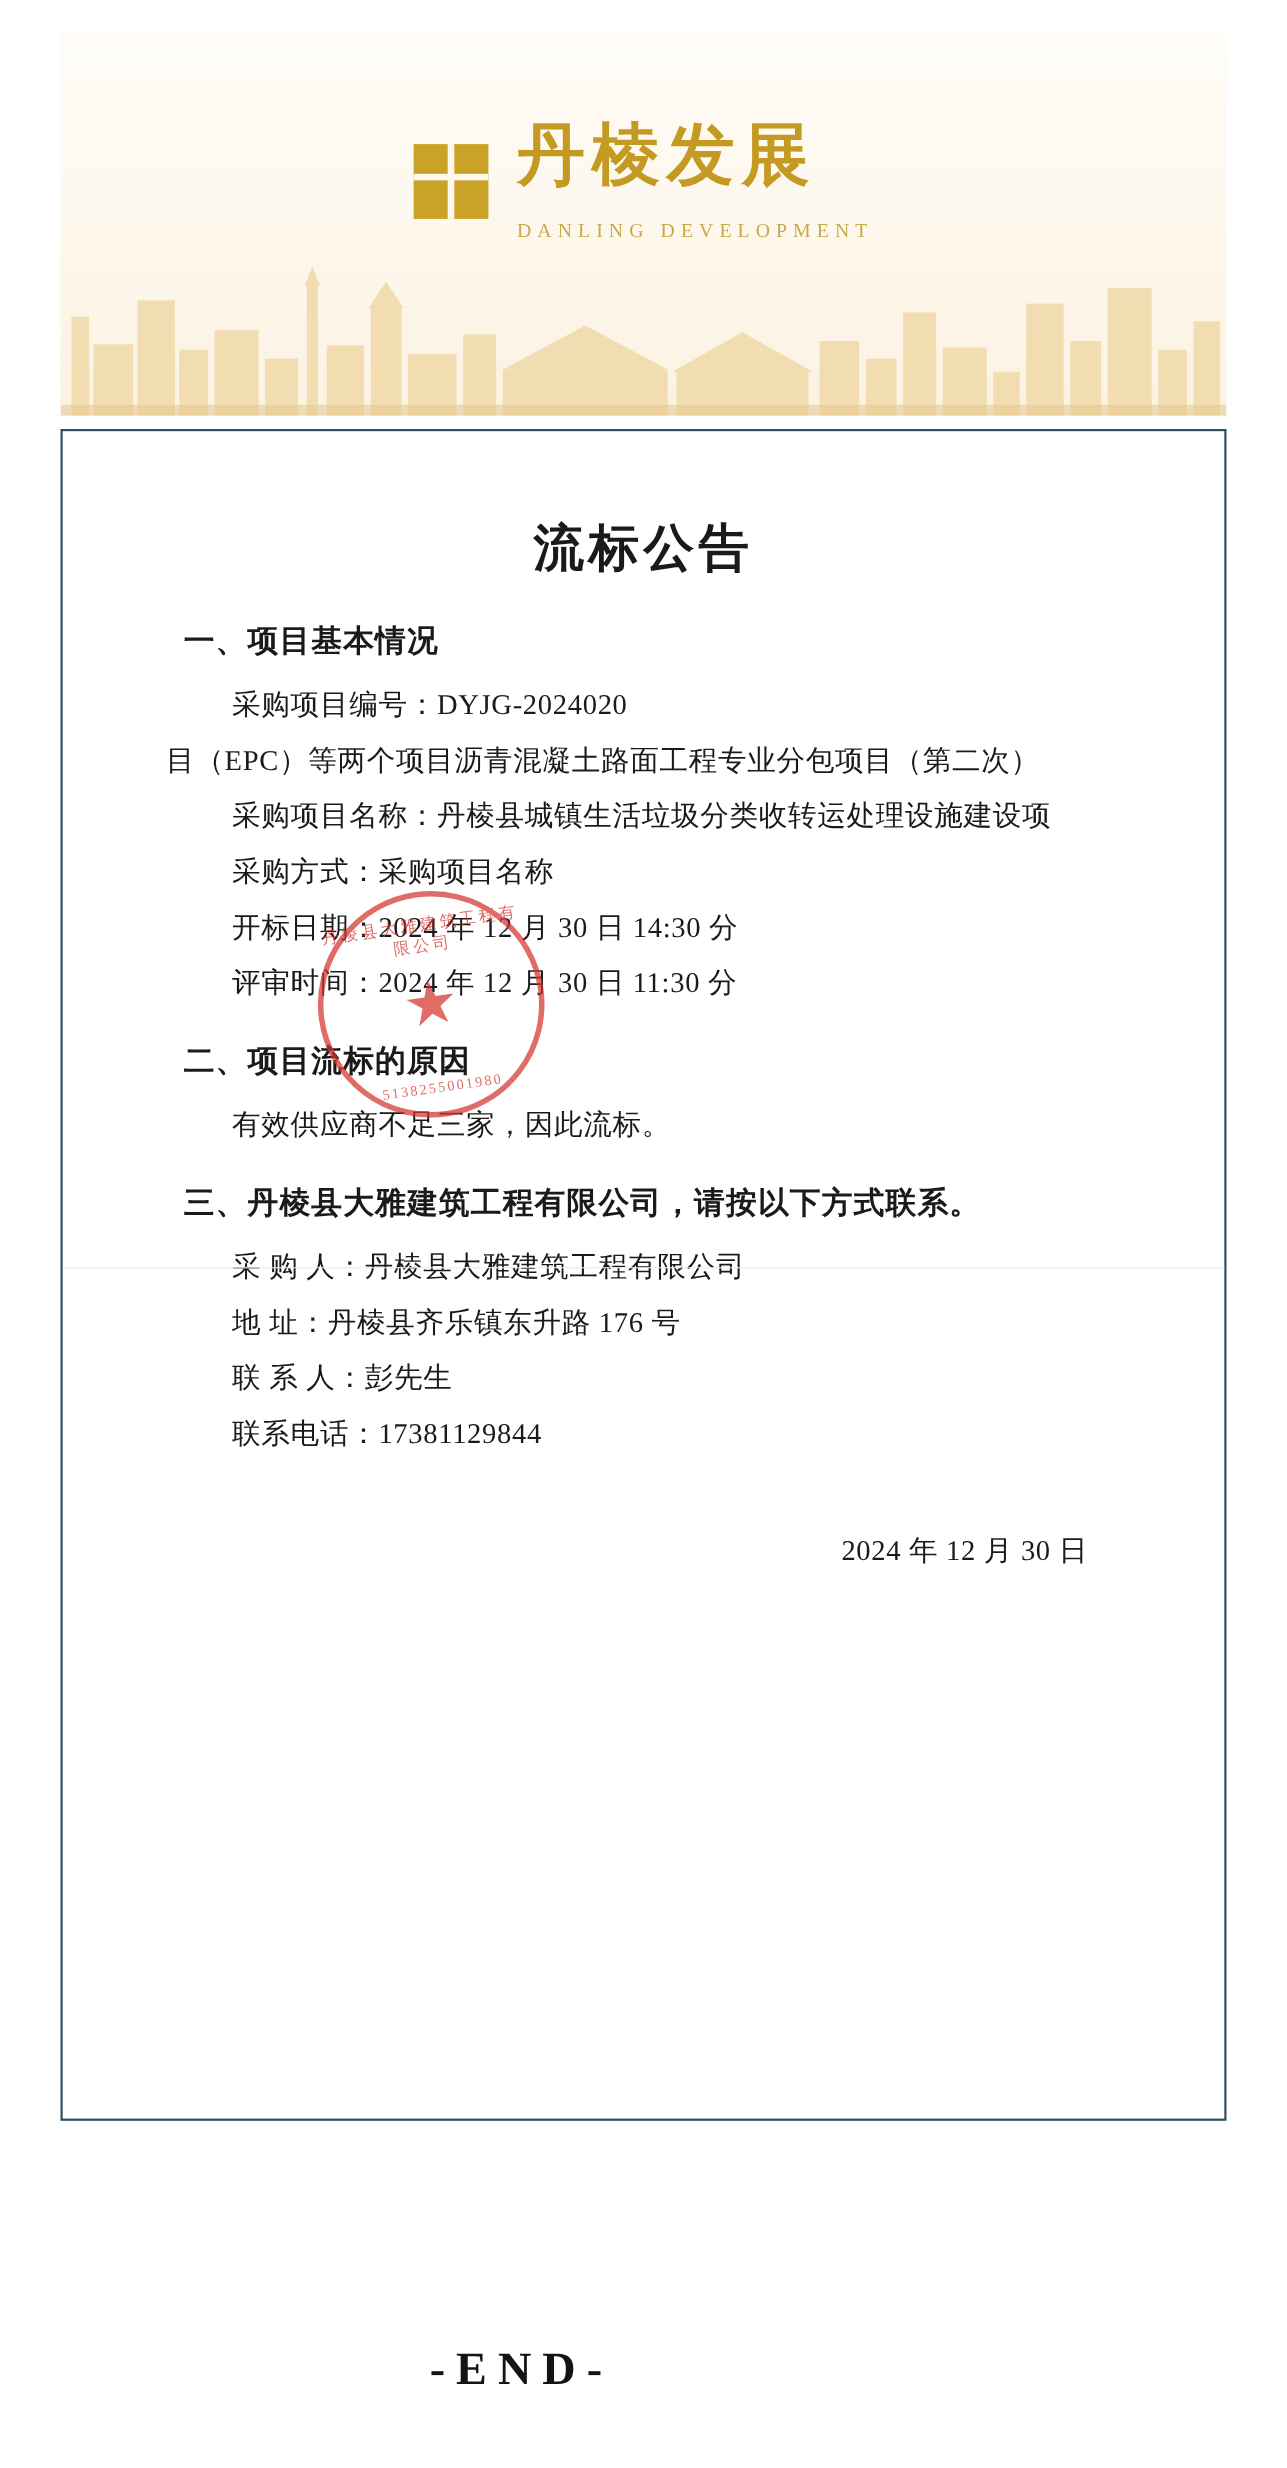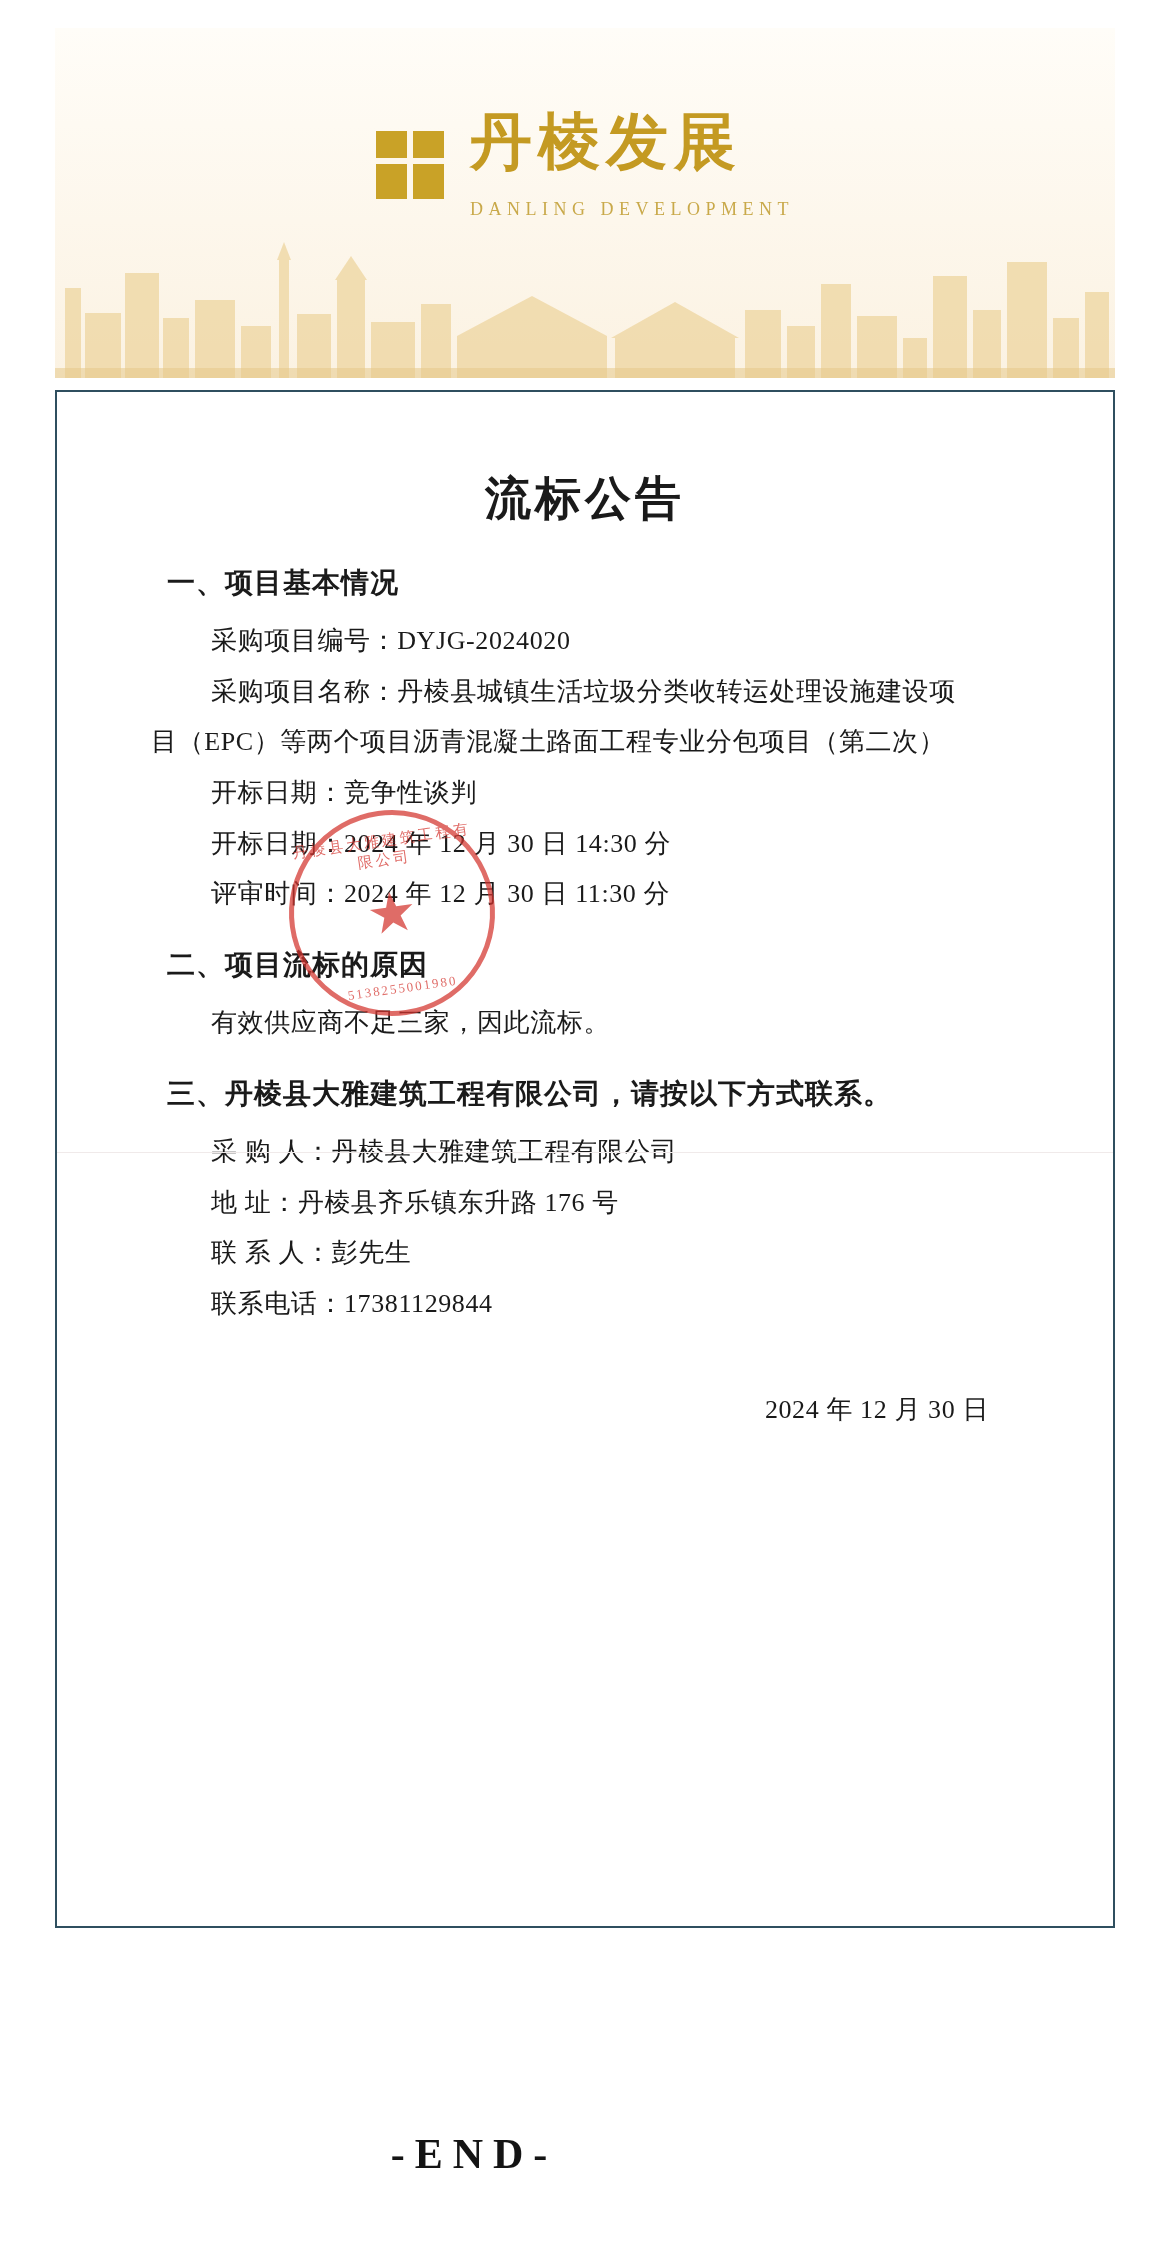--- a/index.html
+++ b/index.html
@@ -250,23 +250,23 @@
     </svg>
   </div>
 
   <div class="doc">
     <div class="doc-inner">
 
       <div class="doc-title">流标公告</div>
 
       <div class="sec-head">一、项目基本情况</div>
       <div class="line">采购项目编号：DYJG-2024020</div>
+      <div class="line cont">目（EPC）等两个项目沥青混凝土路面工程专业分包项目（第二次）</div>
       <div class="line">采购项目名称：丹棱县城镇生活垃圾分类收转运处理设施建设项</div>
-      <div class="line cont">目（EPC）等两个项目沥青混凝土路面工程专业分包项目（第二次）</div>
-      <div class="line">开标日期：竞争性谈判</div>
+      <div class="line">采购方式：采购项目名称</div>
       <div class="line">开标日期：2024 年 12 月 30 日 14:30 分</div>
       <div class="line">评审时间：2024 年 12 月 30 日 11:30 分</div>
 
       <div class="sec-head">二、项目流标的原因</div>
       <div class="line">有效供应商不足三家，因此流标。</div>
 
       <div class="sec-head">三、丹棱县大雅建筑工程有限公司，请按以下方式联系。</div>
       <div class="line">采 购 人：丹棱县大雅建筑工程有限公司</div>
       <div class="line">地      址：丹棱县齐乐镇东升路 176 号</div>
       <div class="line">联 系 人：彭先生</div>

